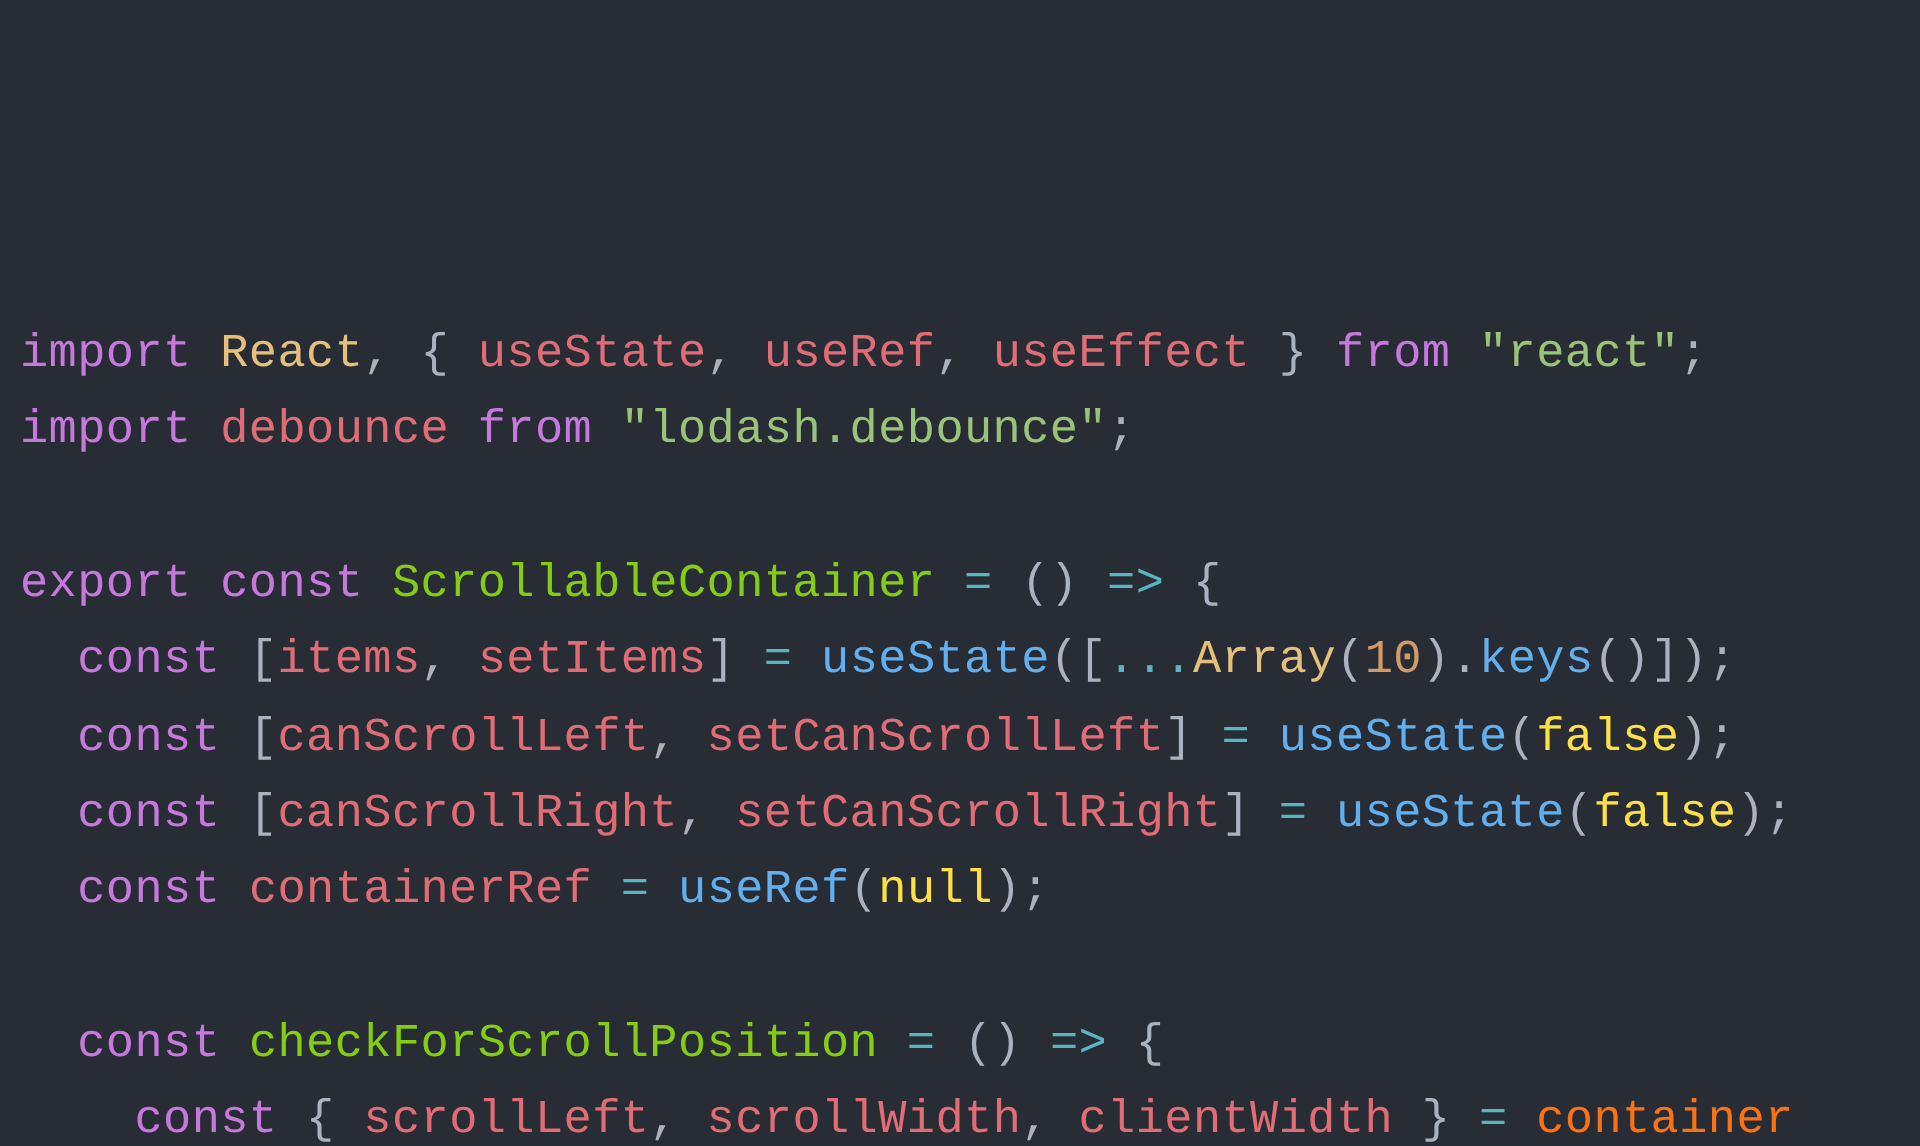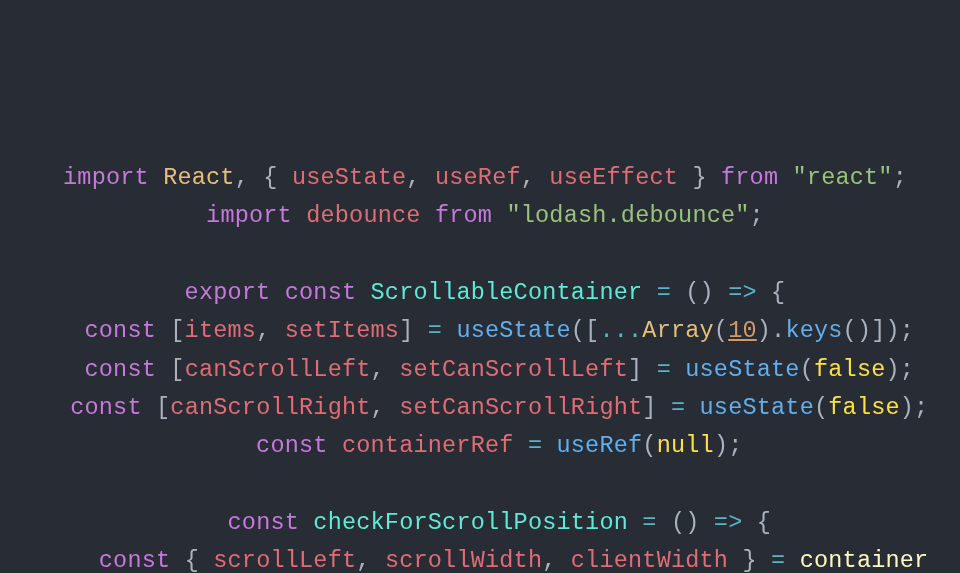--- a/index.html
+++ b/index.html
@@ -9,27 +9,27 @@
     font-size: 23.5px;
     line-height: 1.63;
     color: #abb2bf;
     overflow: hidden;
     width: 960px;
     height: 573px;
     padding: 6px 0 0 10px;
     white-space: pre;
     letter-spacing: 0.2px;
   }
-  .line { display: block; text-align: center; }
+  .line { display: block; }
   .kw   { color: #c678dd; }  
-  .def  { color: #fef9c3; }  
+  .def  { color: #f97316; }  
   .varn { color: #e06c75; }  
   .str  { color: #98c379; }  
-  .fn   { color: #5eead4; }  
-  .num  { color: #d19a66; text-decoration: underline; }  
+  .fn   { color: #84cc16; }  
+  .num  { color: #d19a66; }  
   .bool { color: #fde047; }  
   .op   { color: #56b6c2; }  
   .pn   { color: #abb2bf; }  
   .id   { color: #e5c07b; }  
   .call { color: #61afef; }  
 </style>
 </head>
 <body>
 
 

